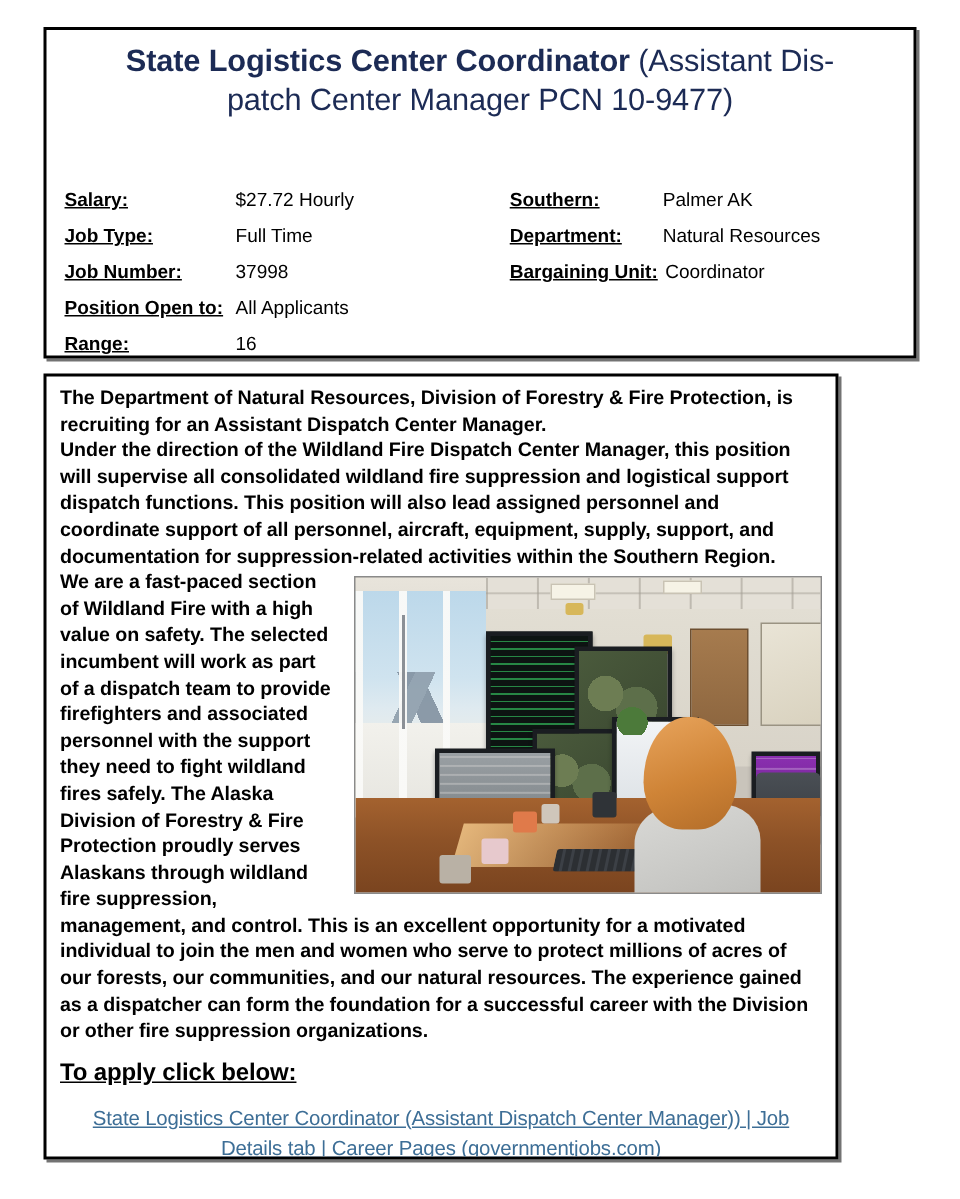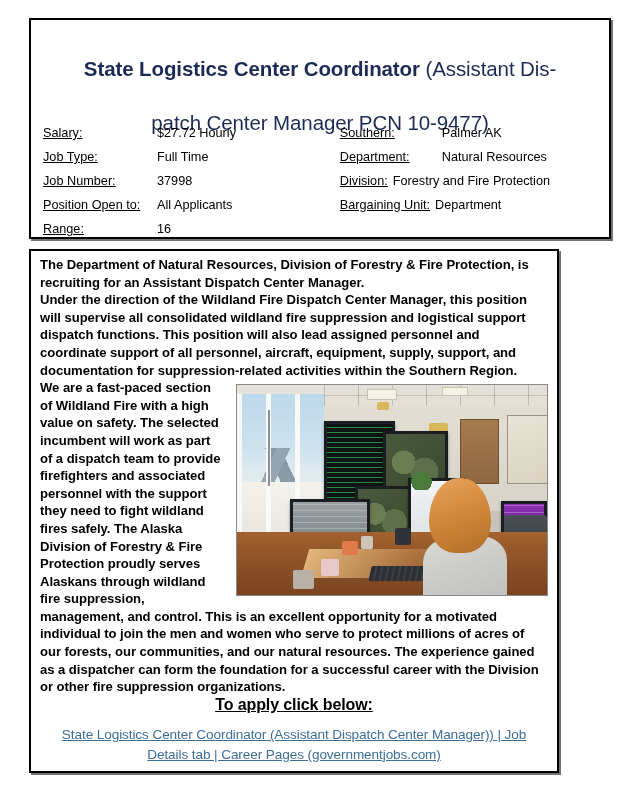--- a/index.html
+++ b/index.html
@@ -36,21 +36,20 @@
     box-shadow: 2px 2px 0 rgba(0,0,0,0.55);
   }
 
   .title-line {
     text-align: center;
     font-size: 20.5px;
     line-height: 26px;
     color: #1c2b55;
     padding: 8px 11px 0 11px;
     letter-spacing: -0.1px;
-    margin-top: 28px;
   }
   .title-strong {
     font-weight: bold;
   }
   .title-rest {
     font-weight: normal;
   }
 
   .extended-line {
     text-align: center;
@@ -81,21 +80,21 @@
   .details-col.left { width: 300px; }
   .details-col.right { width: 266px; }
 
   .detail-row {
     display: flex;
     align-items: baseline;
     height: 24px;
     font-size: 12.7px;
   }
   .detail-label {
-    font-weight: normal;
+    font-weight: bold;
     text-decoration: underline;
     white-space: nowrap;
   }
   .detail-value {
     white-space: nowrap;
   }
   
   .details-col.left .detail-label { width: 112px; }
   .details-col.left .detail-value { padding-left: 2px; }
   
@@ -267,24 +266,24 @@
     border-radius: 4px;
   }
   .ph-clutter {
     background: #cfc6bb;
     border-radius: 2px;
   }
 
   
   .apply-head {
     clear: both;
-    text-align: center;
     font-weight: bold;
     font-size: 16px;
     text-decoration: underline;
+    margin-top: 11px;
     letter-spacing: -0.1px;
   }
   .apply-link {
     display: block;
     text-align: center;
     font-size: 13.6px;
     line-height: 20px;
     color: #3d6e96;
     text-decoration: underline;
     margin-top: 11px;
@@ -348,26 +347,22 @@
       <div class="details-col right">
         <div class="detail-row aligned">
           <span class="detail-label">Southern:</span>
           <span class="detail-value">Palmer AK</span>
         </div>
         <div class="detail-row aligned">
           <span class="detail-label">Department:</span>
           <span class="detail-value">Natural Resources</span>
         </div>
         <div class="detail-row inline">
-          <span class="detail-label">Division:</span>
-          <span class="detail-value">Forestry and Fire Protection</span>
-        </div>
-        <div class="detail-row inline">
           <span class="detail-label">Bargaining Unit:</span>
-          <span class="detail-value">Department</span>
+          <span class="detail-value">Coordinator</span>
         </div>
       </div>
 
     </div>
   </div>
 
   <div class="body-box">
 
     <p class="lead">The Department of Natural Resources, Division of Forestry &amp; Fire Protection, is recruiting for an Assistant Dispatch Center Manager.</p>
 

